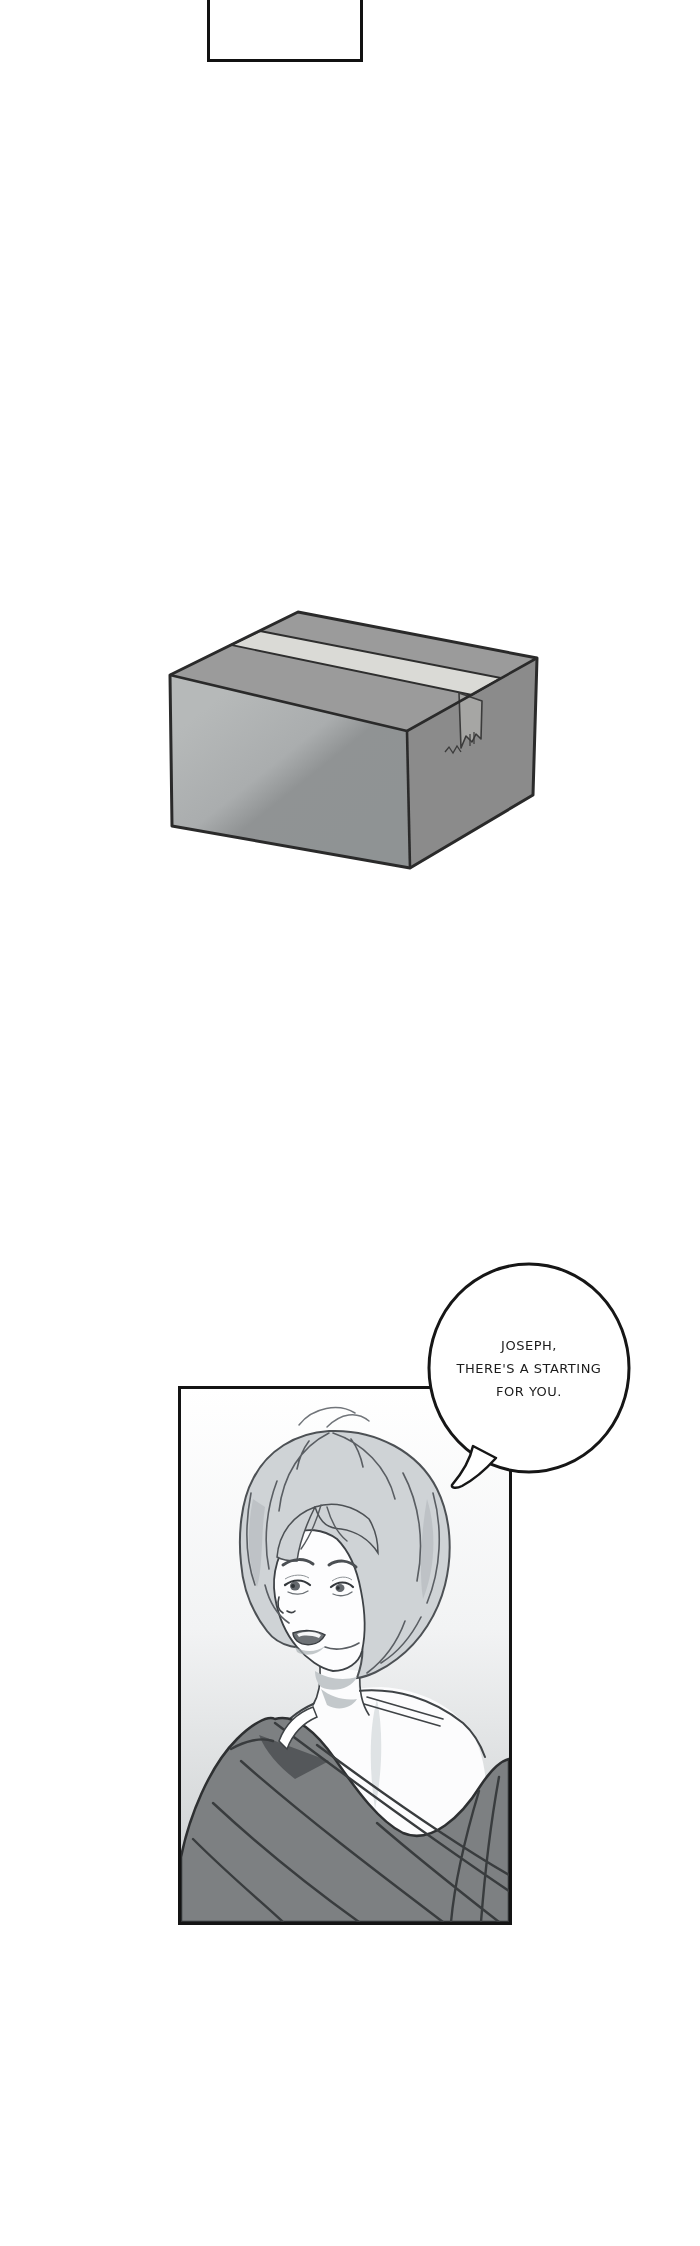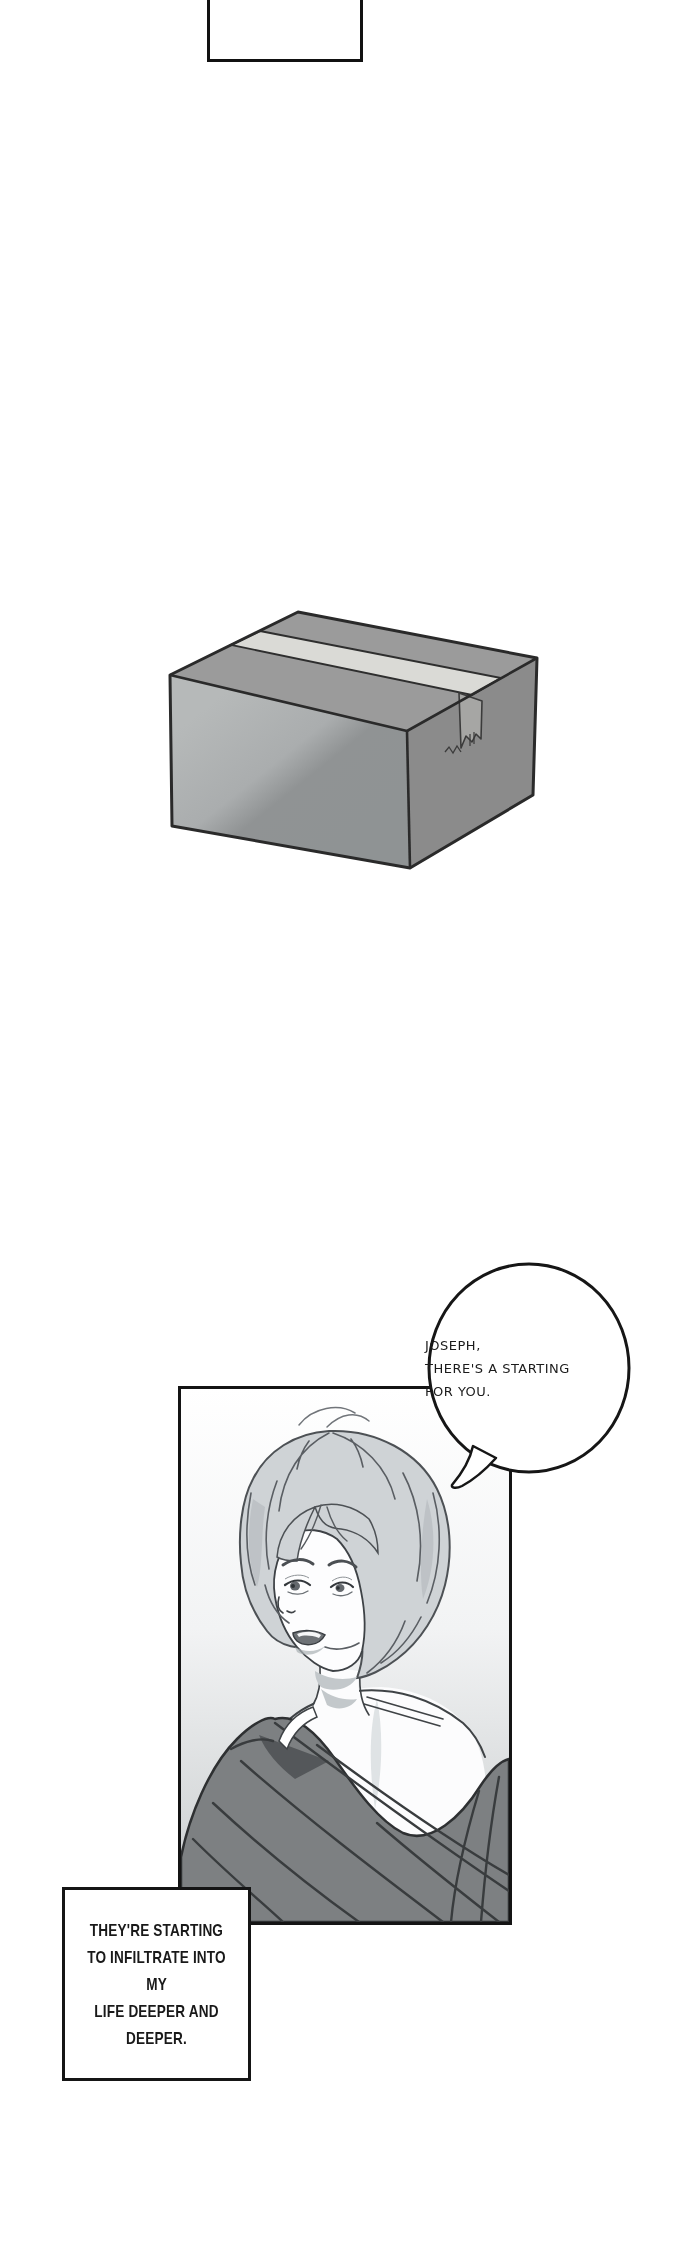--- a/index.html
+++ b/index.html
@@ -15,21 +15,21 @@
   .box-art{position:absolute;left:160px;top:606px;width:380px;height:284px;}
 
   
   .panel{position:absolute;left:178px;top:1386px;width:328px;height:533px;
          border:3px solid #141414;background:#ffffff;}
   .panel svg{display:block;}
 
   
   .bubble-wrap{position:absolute;left:425px;top:1260px;width:212px;height:236px;}
   .bubble-wrap svg{position:absolute;left:0;top:0;}
-  .bubble-text{position:absolute;left:0;top:74px;width:208px;
+  .bubble-text{position:absolute;left:0;top:74px;width:208px;text-align:center;
                font-size:13px;line-height:23px;letter-spacing:.5px;color:#1b1b1b;
                font-family:"DejaVu Sans",sans-serif;}
 
   
   .caption{position:absolute;left:62px;top:1887px;width:183px;height:188px;
            background:#ffffff;border:3px solid #151515;
            display:flex;align-items:center;justify-content:center;}
   .caption-inner{width:228px;transform:scaleX(0.8);transform-origin:center;
                  text-align:center;font-family:"Liberation Sans",sans-serif;
                  font-weight:700;font-size:17px;line-height:27px;color:#191919;
@@ -116,27 +116,20 @@
       <path d="M 148,44 C 120,58 102,86 98,122 M 152,44 C 182,54 206,78 214,110 M 70,104 C 64,136 64,168 74,196 M 252,104 C 262,140 260,180 246,214 M 96,92 C 86,118 82,150 88,180 M 222,84 C 238,114 244,152 236,192 M 108,234 C 96,226 88,212 84,196 M 186,284 C 202,272 216,254 224,232 M 178,254 C 168,260 154,262 144,258 M 240,228 C 230,248 216,264 200,274 M 128,52 C 122,60 118,70 116,80 M 170,50 C 176,58 180,68 182,78" fill="none" stroke="#5a5e63" stroke-width="1.6" stroke-linecap="round"></path>
 
       <path d="M 0,533 L 0,468 C 8,428 28,378 56,350 C 70,336 86,326 94,330 C 114,324 136,344 154,370 C 176,402 198,432 222,444 C 250,456 280,428 300,396 C 310,381 320,372 328,370 L 328,533 Z" fill="#7d8082" stroke="#2e3032" stroke-width="2.5" stroke-linejoin="round"></path>
       <path d="M 78,346 L 148,372 L 114,390 C 98,378 84,362 78,346 Z" fill="#54575a"></path>
       <path d="M 94,334 C 158,382 242,444 328,502 M 136,356 C 198,402 266,450 328,486 M 60,372 C 128,432 208,492 262,533 M 32,414 C 88,466 146,510 178,533 M 12,450 C 48,486 84,516 102,533 M 196,434 C 240,472 286,508 318,533 M 298,402 C 286,442 274,490 270,533 M 318,388 C 310,432 304,482 300,533 M 50,360 C 64,352 80,348 92,352" fill="none" stroke="#393c3e" stroke-width="2.4" stroke-linecap="round"></path>
 
       <path d="M 98,352 C 104,336 116,324 132,318 L 136,328 C 122,334 112,344 106,360 Z" fill="#ffffff" stroke="#3f4346" stroke-width="1.5"></path>
     </svg>
   </div>
 
-  <div class="caption">
-    <div class="caption-inner">
-      <div>THEY'RE STARTING</div>
-      <div>TO INFILTRATE INTO MY</div>
-      <div>LIFE DEEPER AND DEEPER.</div>
-    </div>
-  </div>
 
   <div class="bubble-wrap">
     <svg width="212" height="236" viewBox="0 0 212 236">
       <ellipse cx="104" cy="108" rx="100" ry="104" fill="#ffffff" stroke="#161616" stroke-width="3"></ellipse>
       <path d="M 48,186 C 45,200 38,212 27,225 C 26,228 31,229 37,226 C 50,219 62,208 71,198 Z" fill="#ffffff" stroke="#161616" stroke-width="2.5" stroke-linejoin="round"></path>
     </svg>
     <div class="bubble-text">
       <div>JOSEPH,</div>
       <div>THERE'S A STARTING</div>
       <div>FOR YOU.</div>

